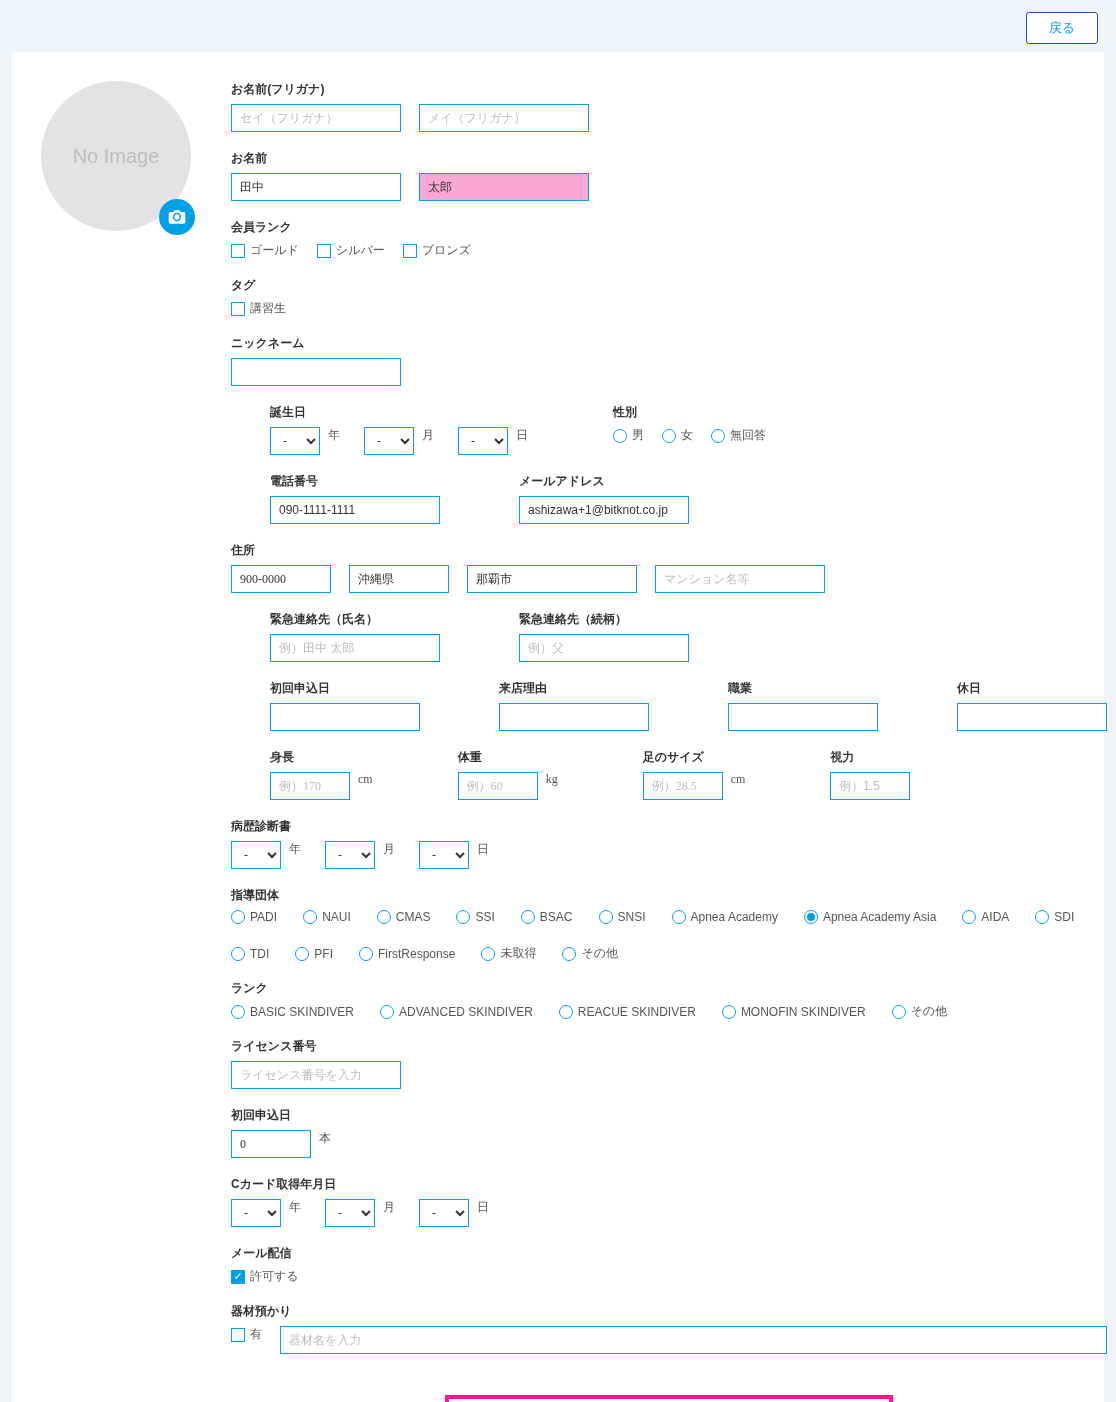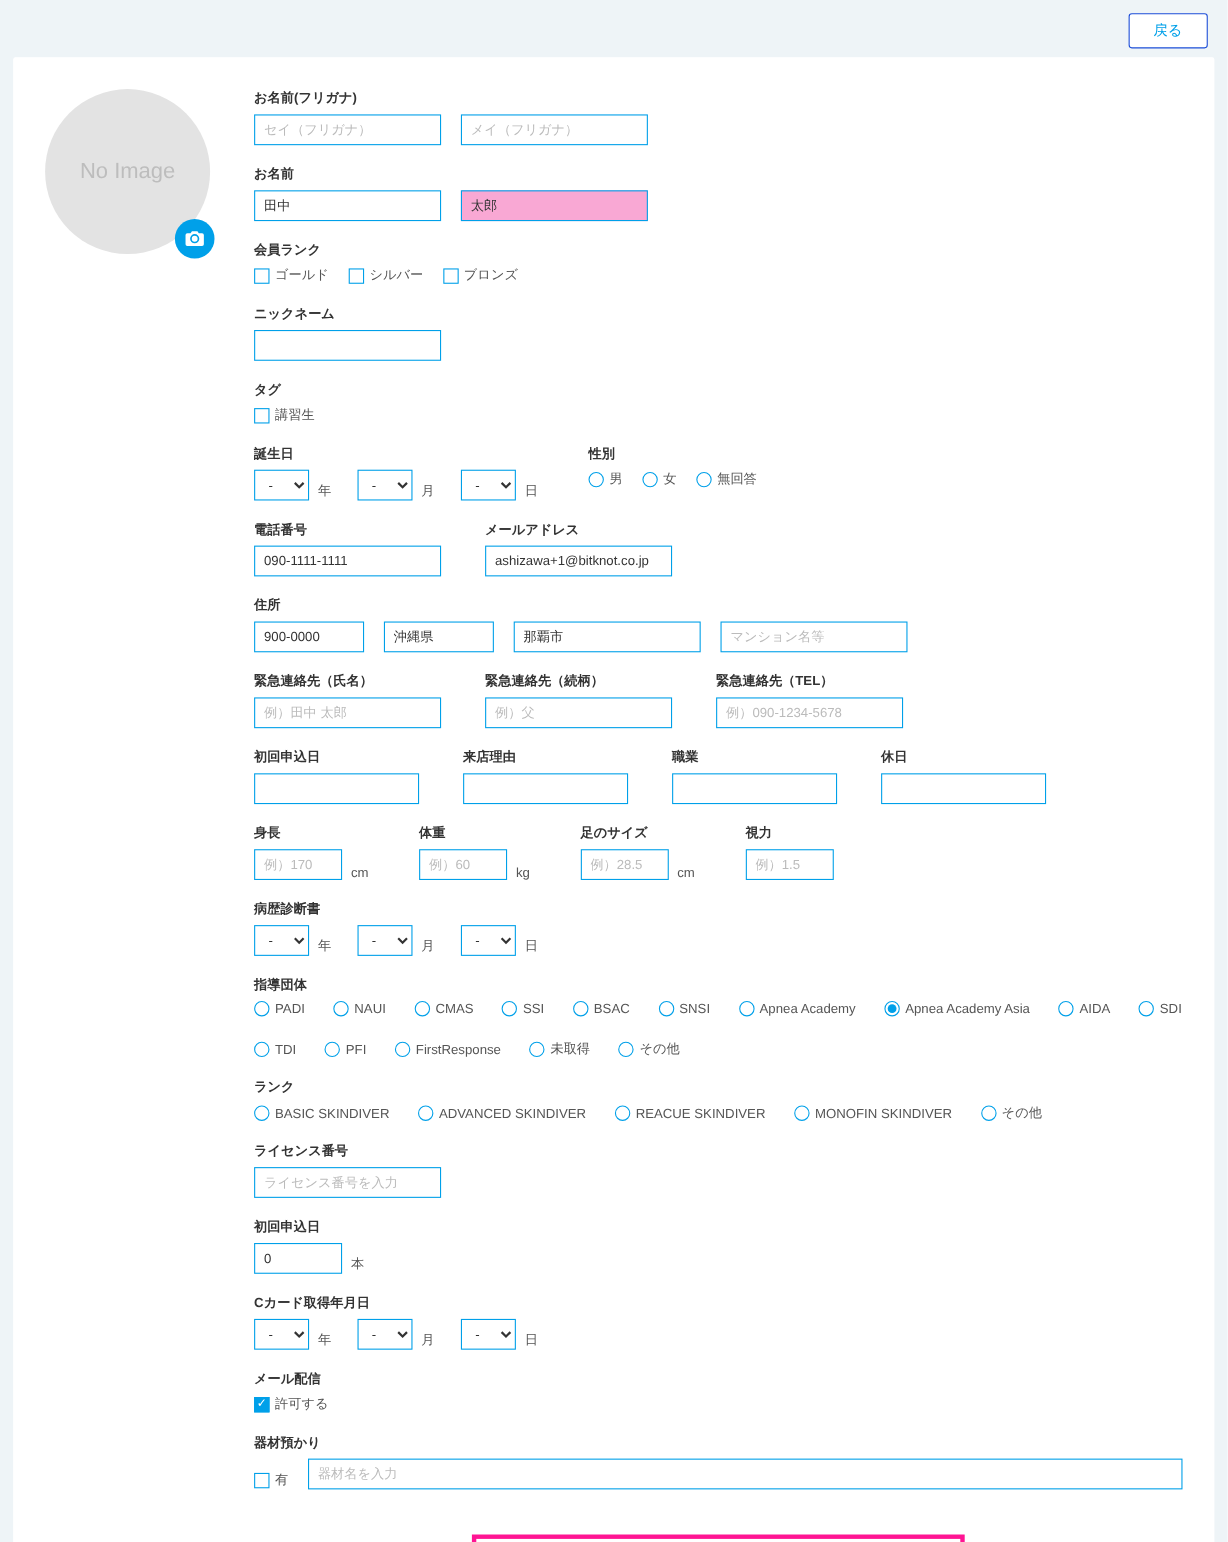--- a/index.html
+++ b/index.html
@@ -29,21 +29,21 @@
   .cam-btn {
     position: absolute; left: 118px; top: 118px;
     width: 36px; height: 36px; border-radius: 50%;
     background: #00a0e9; display: flex; align-items: center; justify-content: center;
     cursor: pointer;
   }
   .cam-btn svg { fill: #fff; width: 20px; height: 20px; }
   .form-col { flex: 1; }
   .group { margin-bottom: 18px; }
   .label { font-size: 12px; font-weight: 600; color: #333; margin-bottom: 6px; }
-  .row { display: flex; flex-wrap: wrap; gap: 10px 18px; align-items: flex-end; }
+  .row { display: flex; flex-wrap: wrap; gap: 10px 18px; align-items: flex-start; font-family: Liberation Serif, serif; }
   input.text, select.sel {
     border: 1px solid #00a0e9; color: #333; background: #fff;
     padding: 5px 8px; font-size: 12px; height: 28px;
     font-family: inherit;
   }
   input.text::placeholder { color: #bbb; }
   input.text.hl { background: #f9a8d4; }
   .w170 { width: 170px; } .w150 { width: 150px; } .w80 { width: 80px; }
   .w50 { width: 50px; } .w100 { width: 100px; }
   .chk, .rad { display: inline-flex; align-items: center; gap: 5px; font-size: 12px; color: #555; cursor: pointer; }
@@ -53,21 +53,21 @@
   }
   .chk-box.checked { background: #00a0e9; }
   .chk-box.checked::after { content: "✓"; color: #fff; font-size: 11px; line-height: 1; }
   .rad-o {
     width: 14px; height: 14px; border: 1.5px solid #00a0e9; border-radius: 50%;
     display: inline-flex; align-items: center; justify-content: center; background: #fff;
   }
   .rad-o.sel::after { content: ""; width: 8px; height: 8px; border-radius: 50%; background: #00a0e9; }
   .unit { font-size: 12px; color: #555; margin-left: -10px; margin-right: 6px; }
   .sub-cols { display: flex; gap: 40px; }
-  .sub-cols > div { flex: 0 0 auto; }
+  .sub-cols > div { flex: 0 0 auto; margin-left: 39px; }
   .multiline-row { display: flex; flex-wrap: wrap; gap: 21px 26px; }
   .equip-input { flex: 1; min-width: 400px; }
   .save-wrap { margin-top: 50px; display: flex; justify-content: center; }
   .save-btn {
     width: 430px; height: 44px; background: #7ac943; color: #fff;
     font-size: 14px; font-weight: 600; border: none; cursor: pointer;
     outline: 4px solid #ff1493; outline-offset: 5px;
   }
 </style>
 </head>
@@ -118,32 +118,32 @@
               <span>シルバー</span>
             </label>
           <label class="chk">
               <span class="chk-box"></span>
               <span>ブロンズ</span>
             </label>
         </div>
       </div>
 
       <div class="group">
-        <div class="label">ニックネーム</div>
-        <input class="text w170" style="">
-      </div>
-
-      <div class="group">
         <div class="label">タグ</div>
         <div class="row">
           <label class="chk">
               <span class="chk-box"></span>
               <span>講習生</span>
             </label>
         </div>
+      </div>
+
+      <div class="group">
+        <div class="label">ニックネーム</div>
+        <input class="text w170" style="">
       </div>
 
       <div class="group">
         <div class="sub-cols">
           <div>
             <div class="label">誕生日</div>
             <div class="row">
               <select class="sel w50"><option>-</option></select>
                 <span class="unit">年</span>
               <select class="sel w50"><option>-</option></select>
@@ -198,24 +198,20 @@
       <div class="group">
         <div class="sub-cols">
           <div>
             <div class="label">緊急連絡先（氏名）</div>
             <input class="text w170" placeholder="例）田中 太郎" style="">
           </div>
           <div>
             <div class="label">緊急連絡先（続柄）</div>
             <input class="text w170" placeholder="例）父" style="">
           </div>
-          <div>
-            <div class="label">緊急連絡先（TEL）</div>
-            <input class="text w170" placeholder="例）090-1234-5678" style="">
-          </div>
         </div>
       </div>
 
       <div class="group">
         <div class="sub-cols">
           <div>
             <div class="label">初回申込日</div>
             <input class="text w150" style="">
           </div>
           <div>

